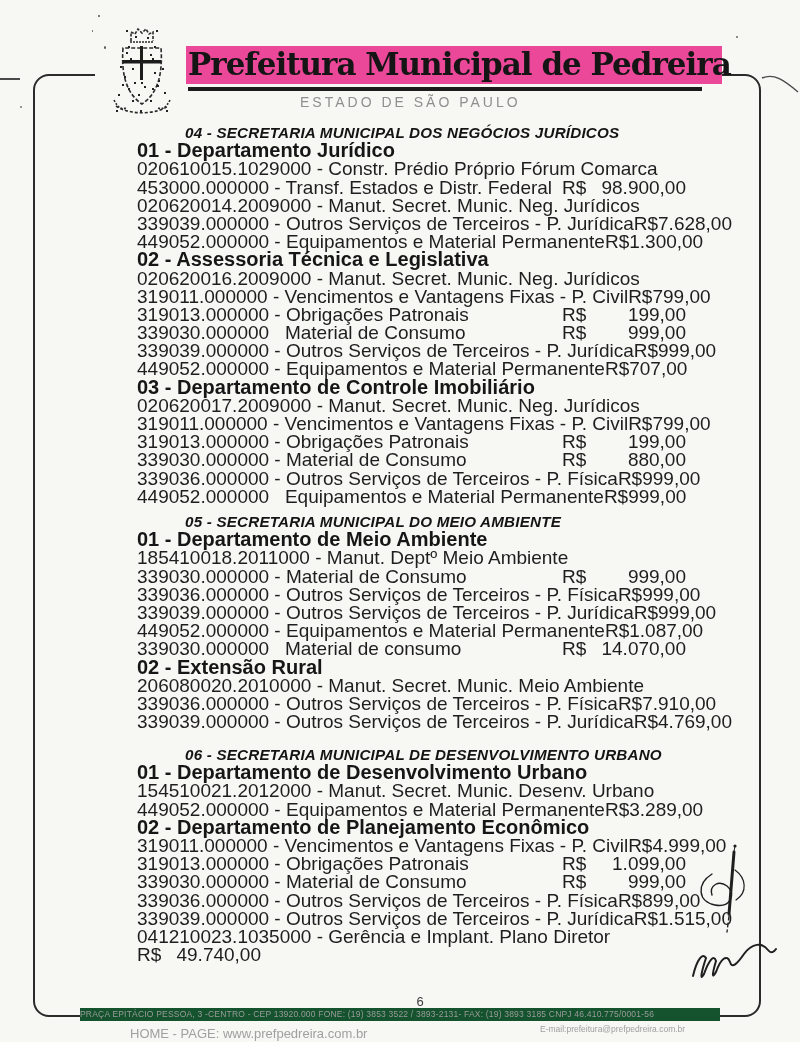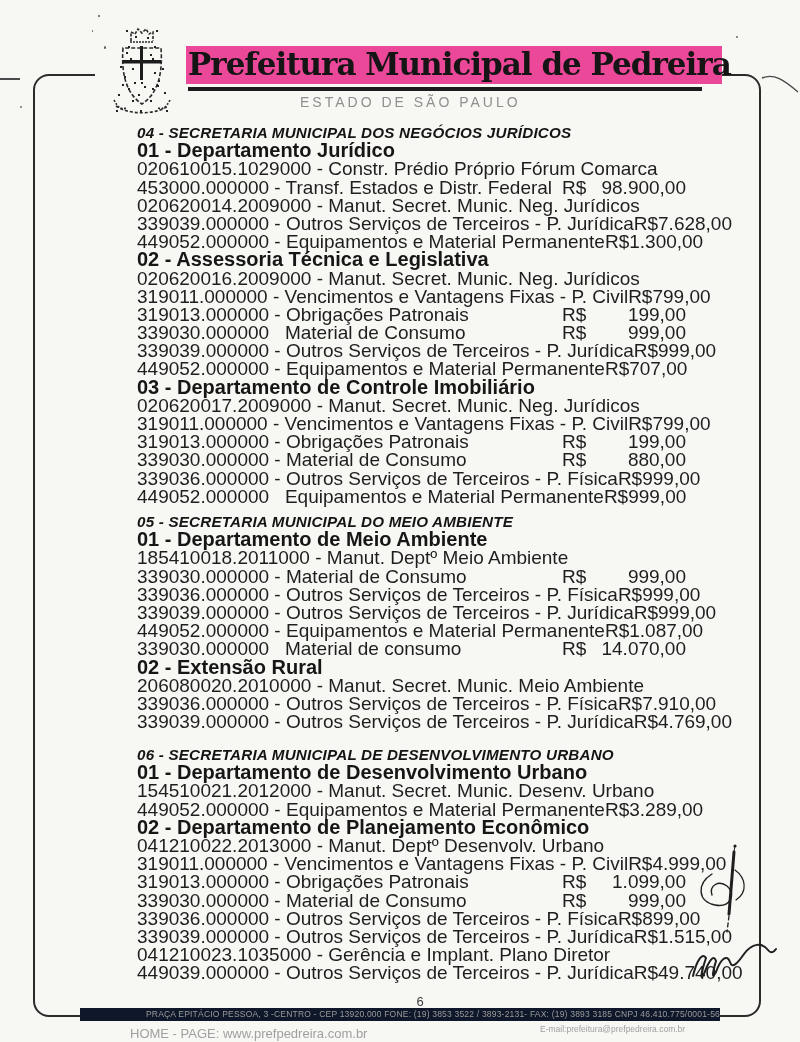--- a/index.html
+++ b/index.html
@@ -32,29 +32,29 @@
     position:absolute;left:300px;top:94px;width:290px;text-align:left;
     font-size:14px;letter-spacing:3px;color:#8f8f8f;white-space:nowrap;
   }
   
   .section{position:absolute;left:137px;width:549px;}
   #sec-0{top:124px;} #sec-1{top:513px;} #sec-2{top:746px;}
   .row{height:18.2px;display:flex;align-items:flex-start;font-size:19px;line-height:17px;white-space:pre;}
   .row .desc{flex:1;overflow:visible;}
   .row .cur{width:38px;}
   .row .amt{width:86px;text-align:right;}
-  .sec-title{font-weight:bold;font-style:italic;font-size:15.2px;letter-spacing:0.2px;color:#141414;}
+  .sec-title{font-weight:bold;font-style:italic;font-size:15.2px;letter-spacing:0.2px;color:#141414;margin-left:48px;}
   .dept{font-weight:bold;font-size:20px;color:#161616;}
   
   .pen-marks{position:absolute;left:686px;top:842px;}
   
   .page-num{position:absolute;left:370px;top:994px;width:100px;text-align:center;font-size:13px;color:#3a3a3a;}
   .footer-line1{
-    position:absolute;left:80px;top:1008px;width:640px;height:13px;text-align:right;
-    font-size:8.5px;color:#9b9b9b;letter-spacing:0.2px;white-space:nowrap;background:#0f172a;
+    position:absolute;left:80px;top:1008px;width:640px;height:13px;text-align:left;
+    font-size:8.5px;color:#9b9b9b;letter-spacing:0.2px;white-space:nowrap;background:#14532d;
     line-height:13px;
   }
   .footer-home{position:absolute;left:90px;top:1026px;font-size:13px;color:#a0a0a0;white-space:nowrap;margin-left:40px;}
   .footer-email{position:absolute;left:540px;top:1024px;font-size:8.5px;color:#a0a0a0;white-space:nowrap;}
   
   .speck{position:absolute;background:#555;border-radius:50%;}
   .sp1{left:98px;top:15px;width:2px;height:2px;}
   .sp2{left:104px;top:46px;width:2px;height:3px;}
   .sp3{left:92px;top:30px;width:1px;height:2px;}
   .sp4{left:152px;top:170px;width:2px;height:2px;background:#888;}
@@ -165,28 +165,27 @@
     <div class="row item"><span class="desc">206080020.2010000 - Manut. Secret. Munic. Meio Ambiente</span><span class="cur"></span><span class="amt"></span></div>
     <div class="row item"><span class="desc">339036.000000 - Outros Serviços de Terceiros - P. Física</span><span class="cur">R$</span><span class="amt">7.910,00</span></div>
     <div class="row item"><span class="desc">339039.000000 - Outros Serviços de Terceiros - P. Jurídica</span><span class="cur">R$</span><span class="amt">4.769,00</span></div>
   </div>
 <div class="section" id="sec-2">
     <div class="row sec-title">06 - SECRETARIA MUNICIPAL DE DESENVOLVIMENTO URBANO</div>
     <div class="row dept">01 - Departamento de Desenvolvimento Urbano</div>
     <div class="row item"><span class="desc">154510021.2012000 - Manut. Secret. Munic. Desenv. Urbano</span><span class="cur"></span><span class="amt"></span></div>
     <div class="row item"><span class="desc">449052.000000 - Equipamentos e Material Permanente</span><span class="cur">R$</span><span class="amt">3.289,00</span></div>
     <div class="row dept">02 - Departamento de Planejamento Econômico</div>
-    <div class="row item"><span class="desc">041210022.2013000 - Manut. Deptº Desenvolv. Urbano</span><span class="cur"></span><span class="amt"></span></div>
     <div class="row item"><span class="desc">319011.000000 - Vencimentos e Vantagens Fixas - P. Civil</span><span class="cur">R$</span><span class="amt">4.999,00</span></div>
     <div class="row item"><span class="desc">319013.000000 - Obrigações Patronais</span><span class="cur">R$</span><span class="amt">1.099,00</span></div>
     <div class="row item"><span class="desc">339030.000000 - Material de Consumo</span><span class="cur">R$</span><span class="amt">999,00</span></div>
     <div class="row item"><span class="desc">339036.000000 - Outros Serviços de Terceiros - P. Física</span><span class="cur">R$</span><span class="amt">899,00</span></div>
     <div class="row item"><span class="desc">339039.000000 - Outros Serviços de Terceiros - P. Jurídica</span><span class="cur">R$</span><span class="amt">1.515,00</span></div>
     <div class="row item"><span class="desc">041210023.1035000 - Gerência e Implant. Plano Diretor</span><span class="cur"></span><span class="amt"></span></div>
-    <div class="row item"><span class="desc">449039.000000 - Outros Serviços de Terceiros - P. Jurídica</span><span class="cur">R$</span><span class="amt">49.740,00</span></div>
+    <div class="row item"><span class="cur">R$</span><span class="amt">49.740,00</span></div>
   </div>
 
 <div class="pen-marks">
   <svg width="100" height="160" viewBox="0 0 100 160">
     <g stroke="#1f1f1f" fill="none" stroke-linecap="round">
 
       <path d="M48,10 L43,72" stroke-width="3"></path>
       <path d="M43,74 L41,90" stroke-width="1.3" stroke-dasharray="4,3"></path>
       <path d="M48,10 L49,4" stroke-width="1"></path>
       <path d="M26,32 C10,42 12,60 29,63 C44,66 51,52 41,44 C33,38 23,43 26,53" stroke-width="1.4"></path>

